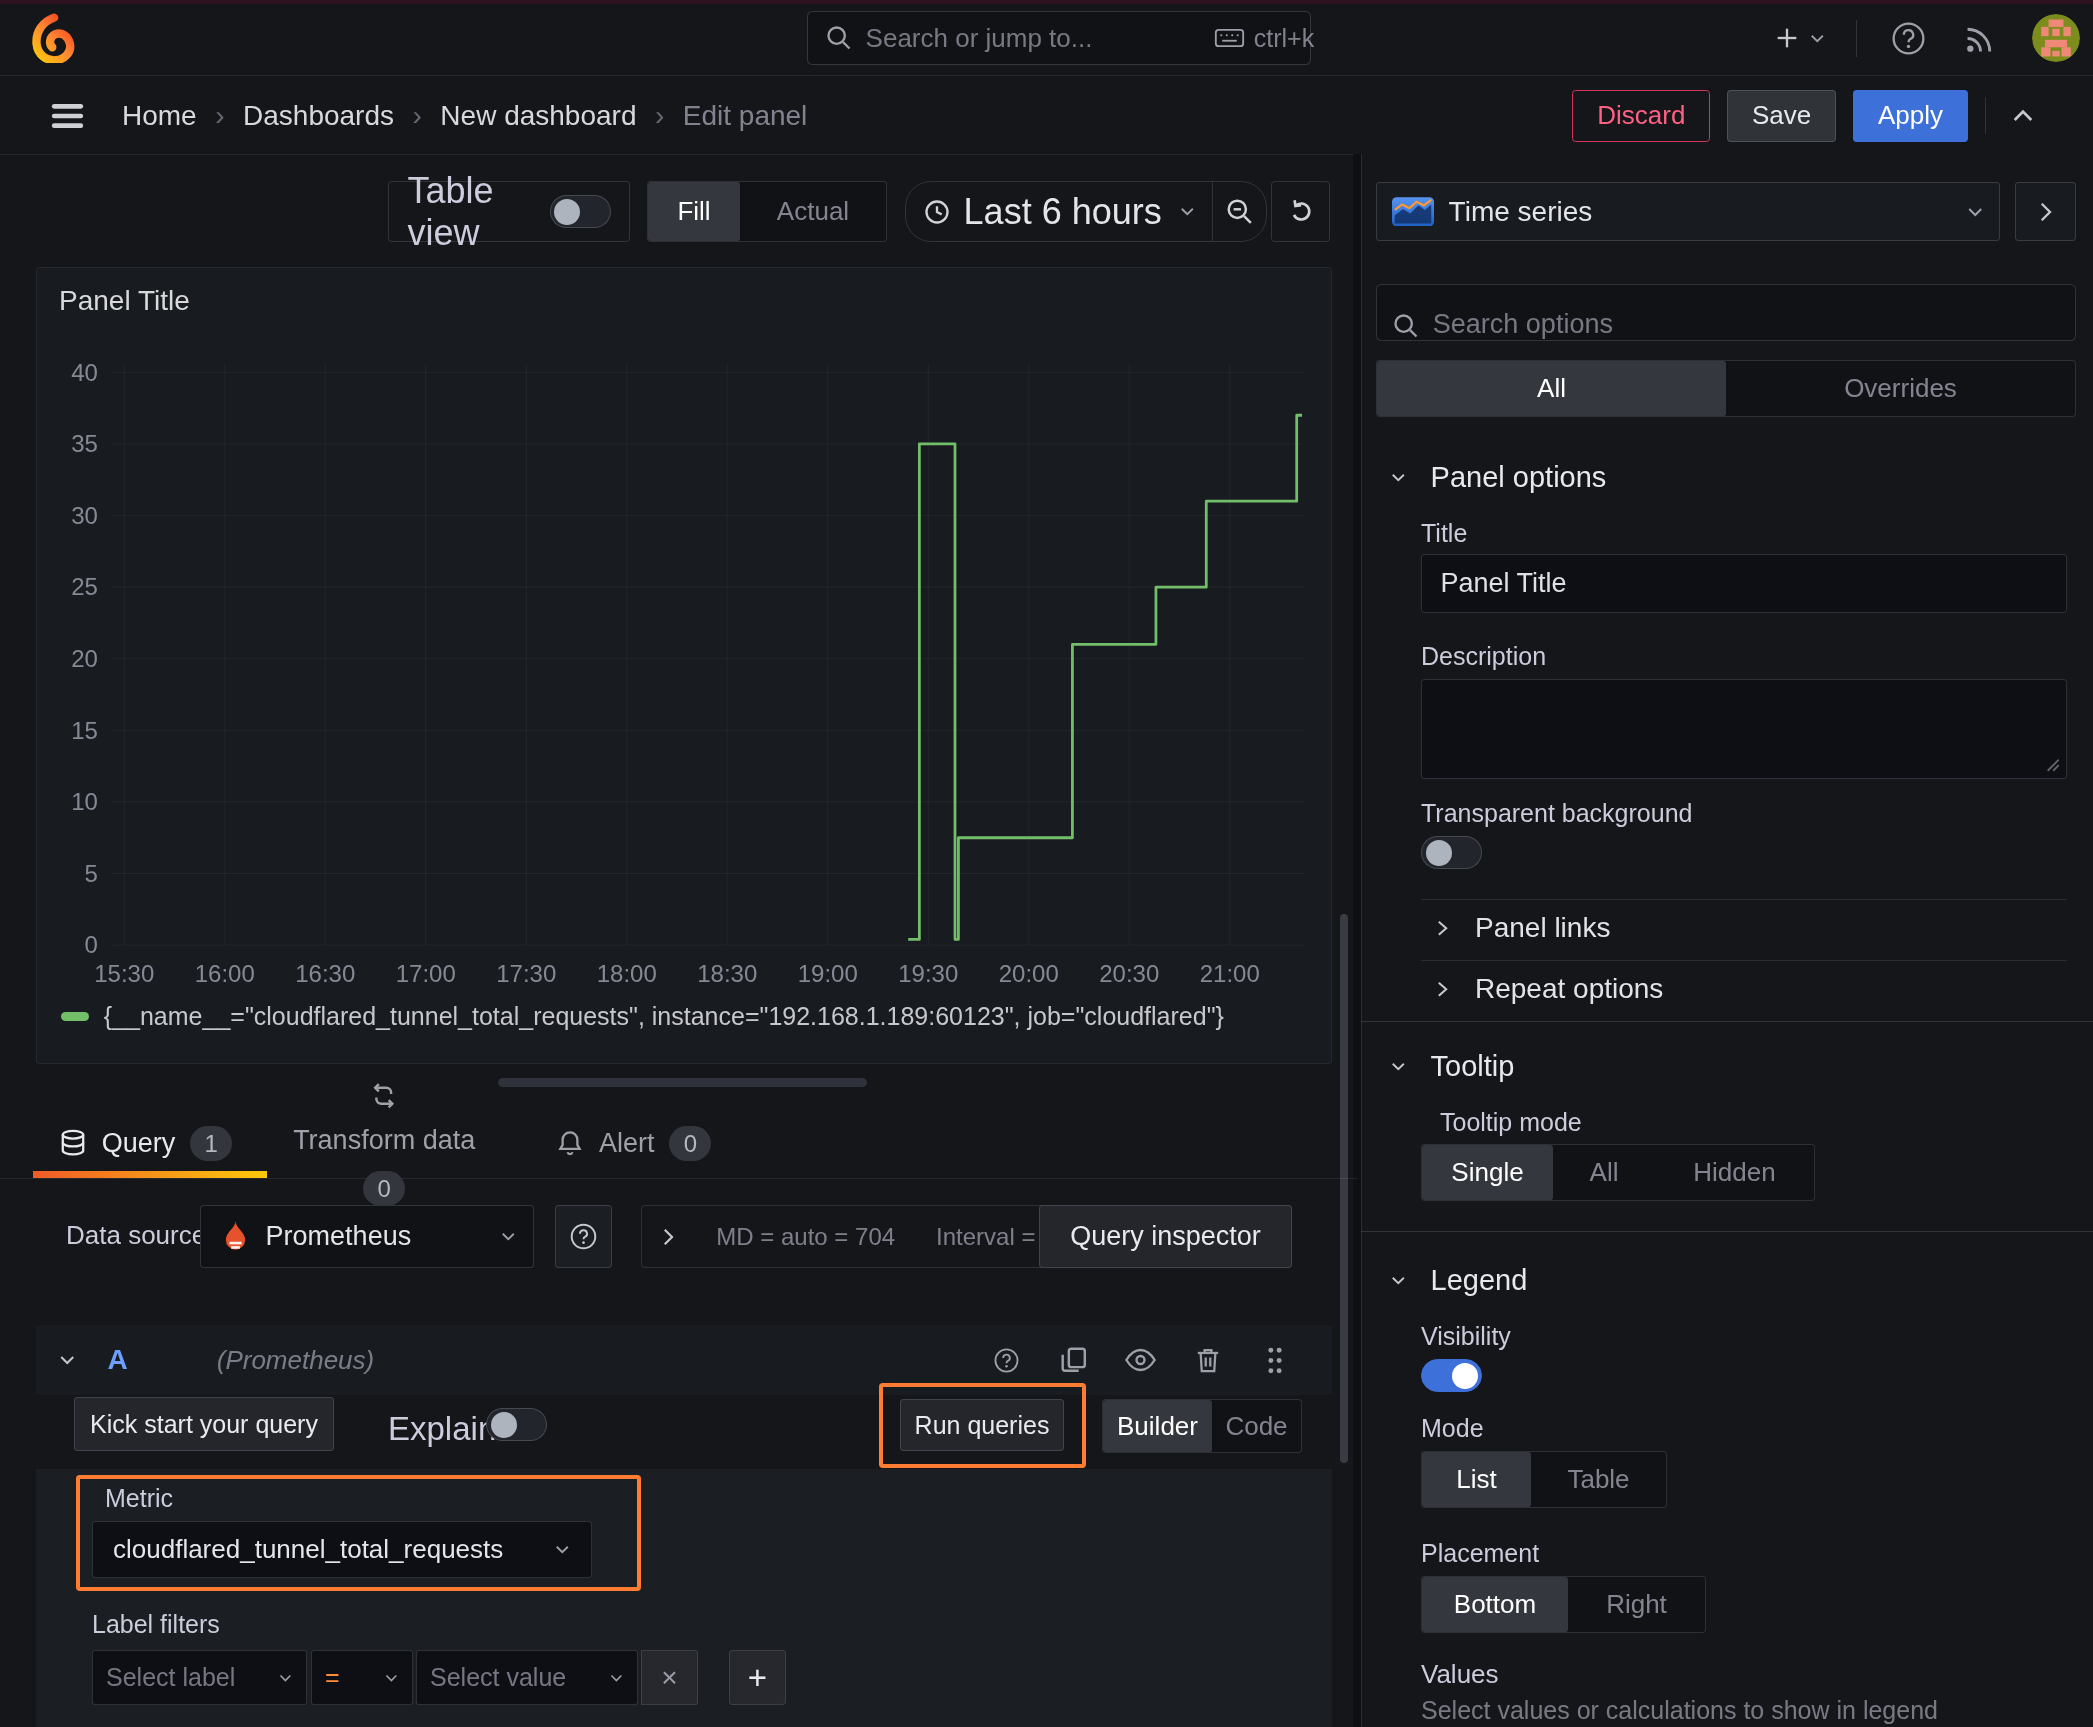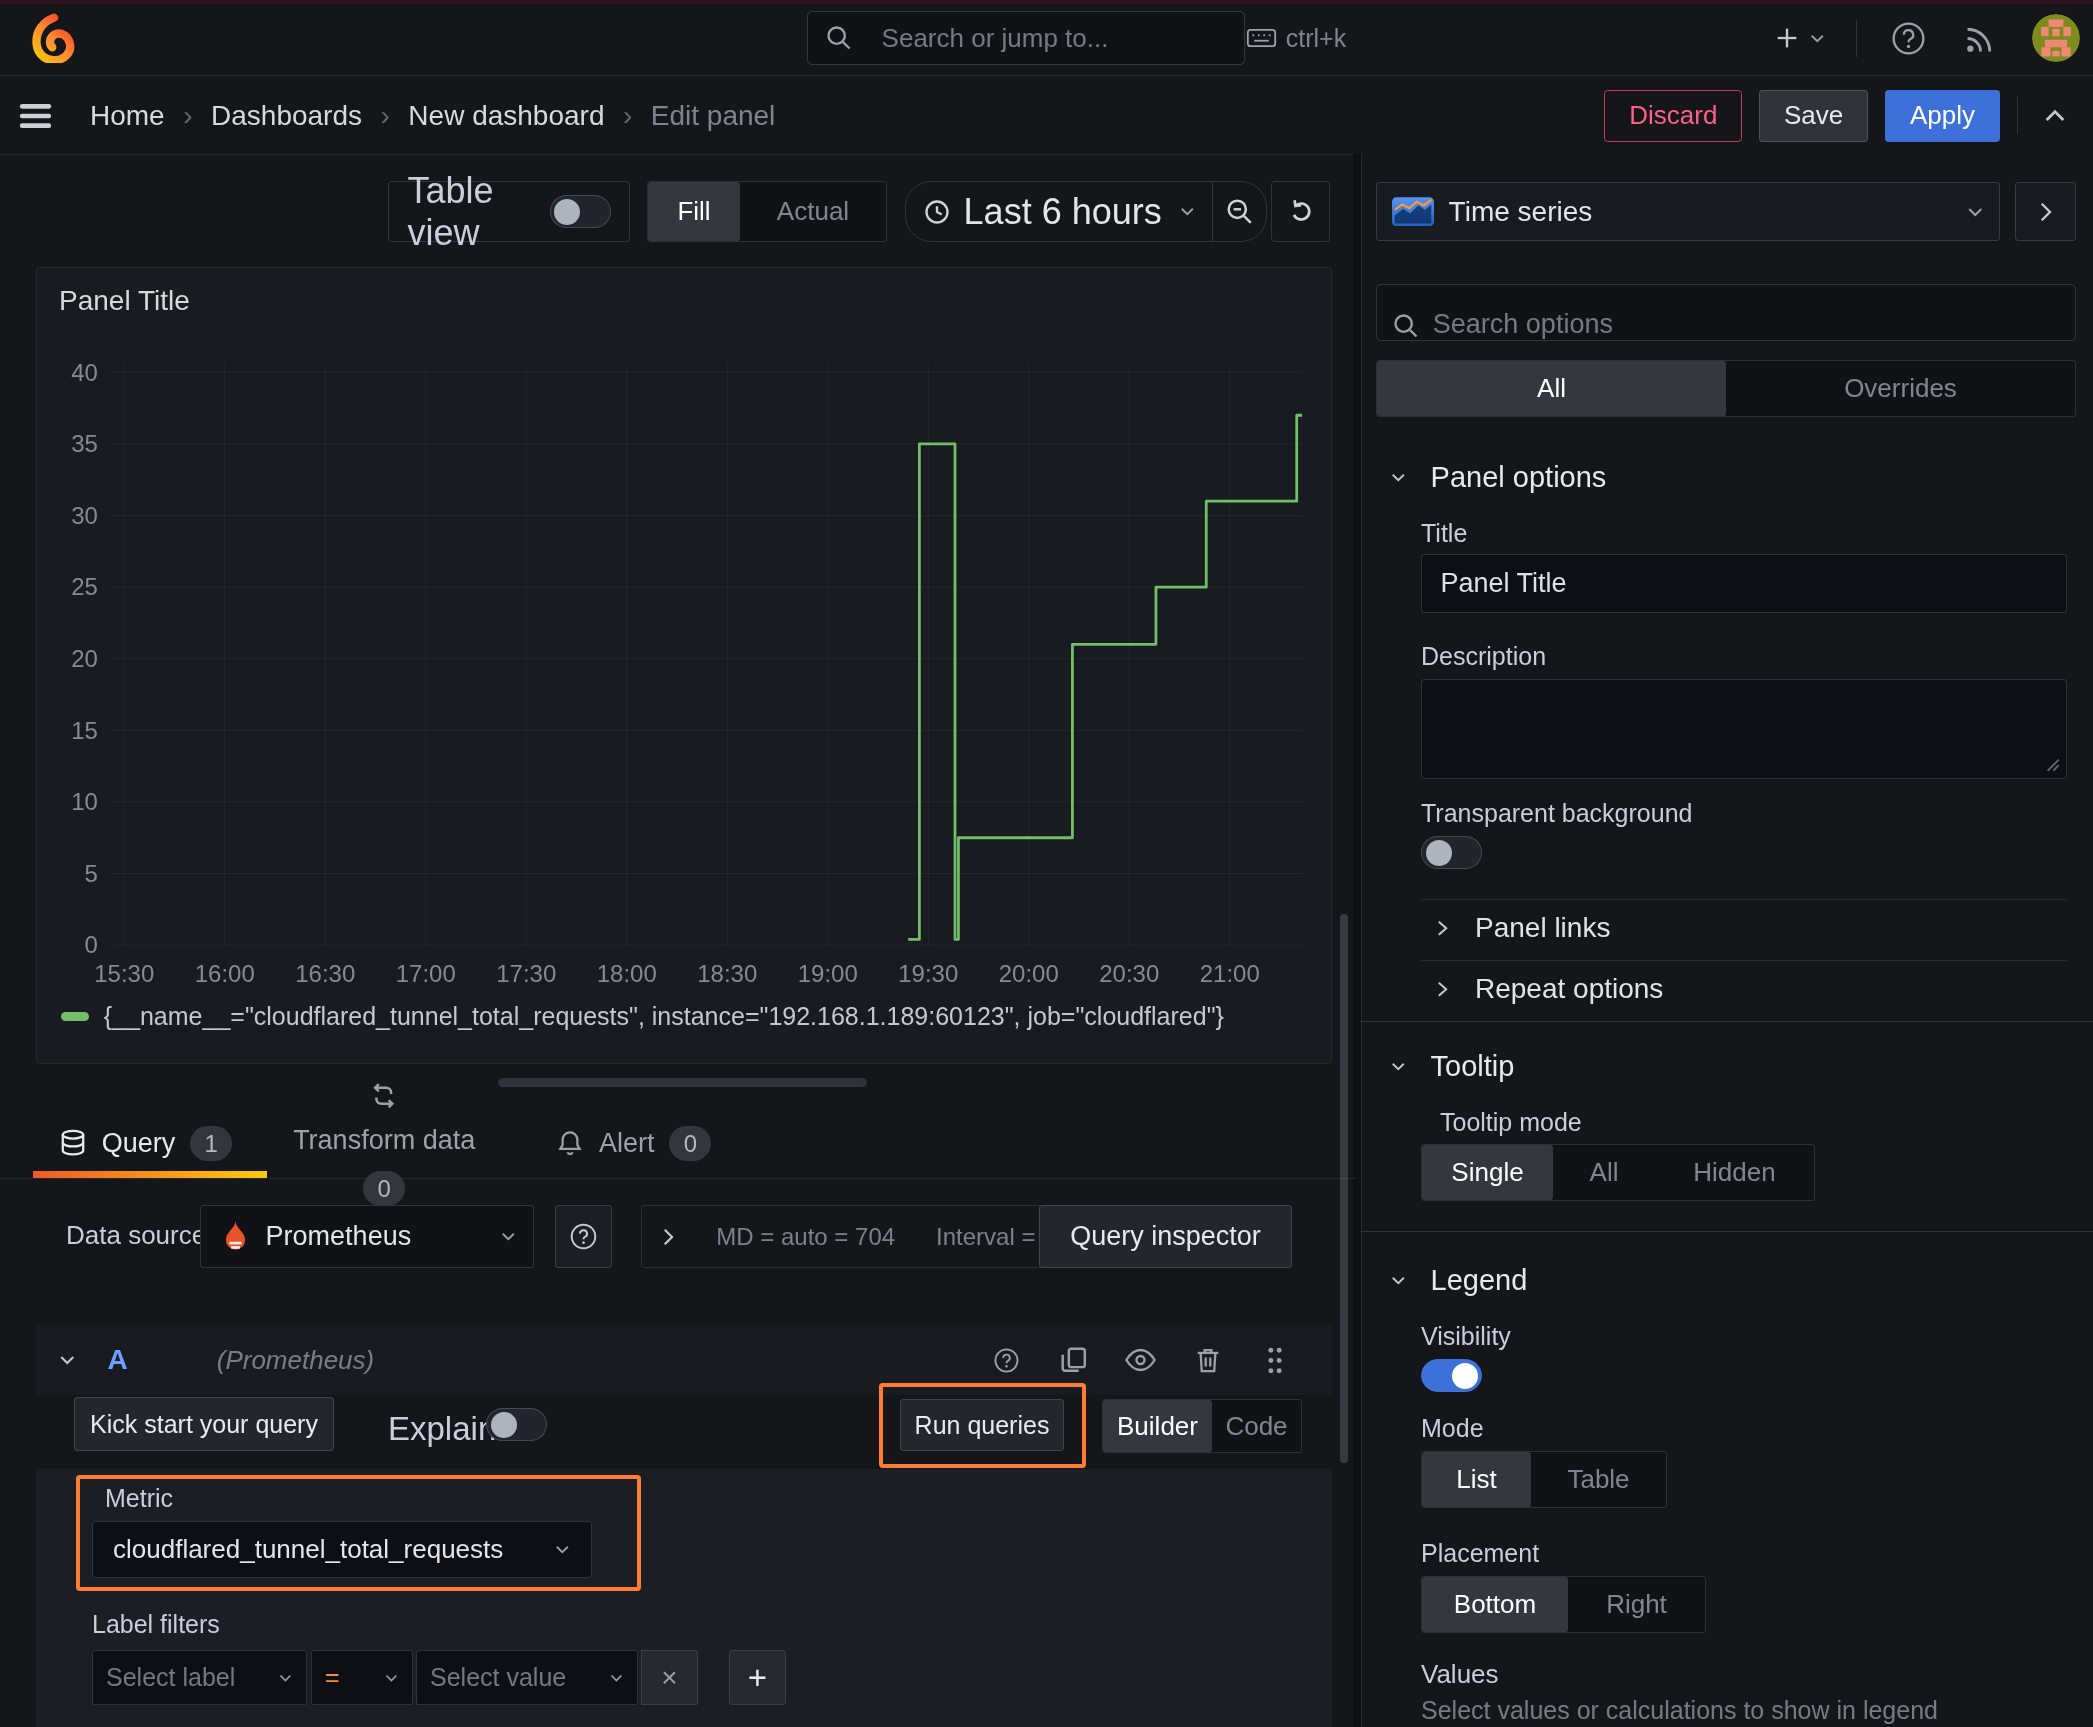--- a/index.html
+++ b/index.html
@@ -11,35 +11,35 @@
   }
   .row { display:flex; align-items:center; }
   svg { display:block; }
   .icon { color:#9da0a8; }
 
   
   #window-edge { position:absolute; left:0; top:0; width:2093px; height:3.7px; background:#2e1220; z-index:60; }
   #topnav { position:absolute; left:0; top:0; width:2093px; height:76px; background:#14161a;
             border-bottom:0.9px solid rgba(204,204,220,.10); z-index:10; }
   #logo { position:absolute; left:31px; top:13px; width:50px; height:50px; }
-  #search-box { position:absolute; left:807px; top:11px; width:438px; height:54px;
+  #search-box { position:absolute; left:807px; top:11px; width:504px; height:54px;
     background:#101216; border:0.9px solid rgba(204,204,220,.20); border-radius:5.5px;
-    display:flex; align-items:center; padding:0 16.6px; gap:29px; }
+    display:flex; align-items:center; padding:0 16.6px; gap:13px; }
   #search-box input { flex:1; background:transparent; border:none; outline:none;
     font:26px "Liberation Sans",sans-serif; color:#ccccdc; }
   #search-box input::placeholder { color:rgba(204,204,220,.55); }
   .shortcut { font-size:25px; color:rgba(204,204,220,.60); display:flex; align-items:center; gap:9.2px; }
   #topnav-right { position:absolute; right:13px; top:0; height:76px; display:flex; align-items:center; gap:31px; }
   .vdiv { width:0.9px; height:37px; background:rgba(204,204,220,.16); }
   .plus-wrap { display:flex; align-items:center; gap:7.4px; cursor:pointer; }
   #avatar { width:48px; height:48px; border-radius:50%; overflow:hidden; }
 
   
   #subnav { position:absolute; left:0; top:77px; width:2093px; height:78px;
-    border-bottom:0.9px solid rgba(204,204,220,.10); display:flex; align-items:center; padding:0 18px; }
+    border-bottom:0.9px solid rgba(204,204,220,.10); display:flex; align-items:center; padding:0 50px; }
   #crumbs { display:flex; align-items:center; gap:18.5px; margin-left:37px; font-size:28px; color:#d8d9da; }
   #crumbs .sep { color:rgba(204,204,220,.45); font-size:28px; }
   #crumbs .crumb { cursor:pointer; }
   #crumbs .current { color:rgba(204,204,220,.60); }
   #subnav-right { margin-left:auto; display:flex; align-items:center; gap:16.6px; }
   .btn { height:52px; border-radius:3.7px; display:flex; align-items:center; justify-content:center;
     font-size:26px; padding:0 24px; cursor:pointer; border:0.9px solid transparent; }
   #btn-discard { border:0.9px solid #cf3657; color:#ff6084; background:transparent; }
   #btn-save { background:#303338; border:0.9px solid rgba(204,204,220,.20); color:#e9eaee; }
   #btn-apply { background:#3d71d9; color:#fff; }

